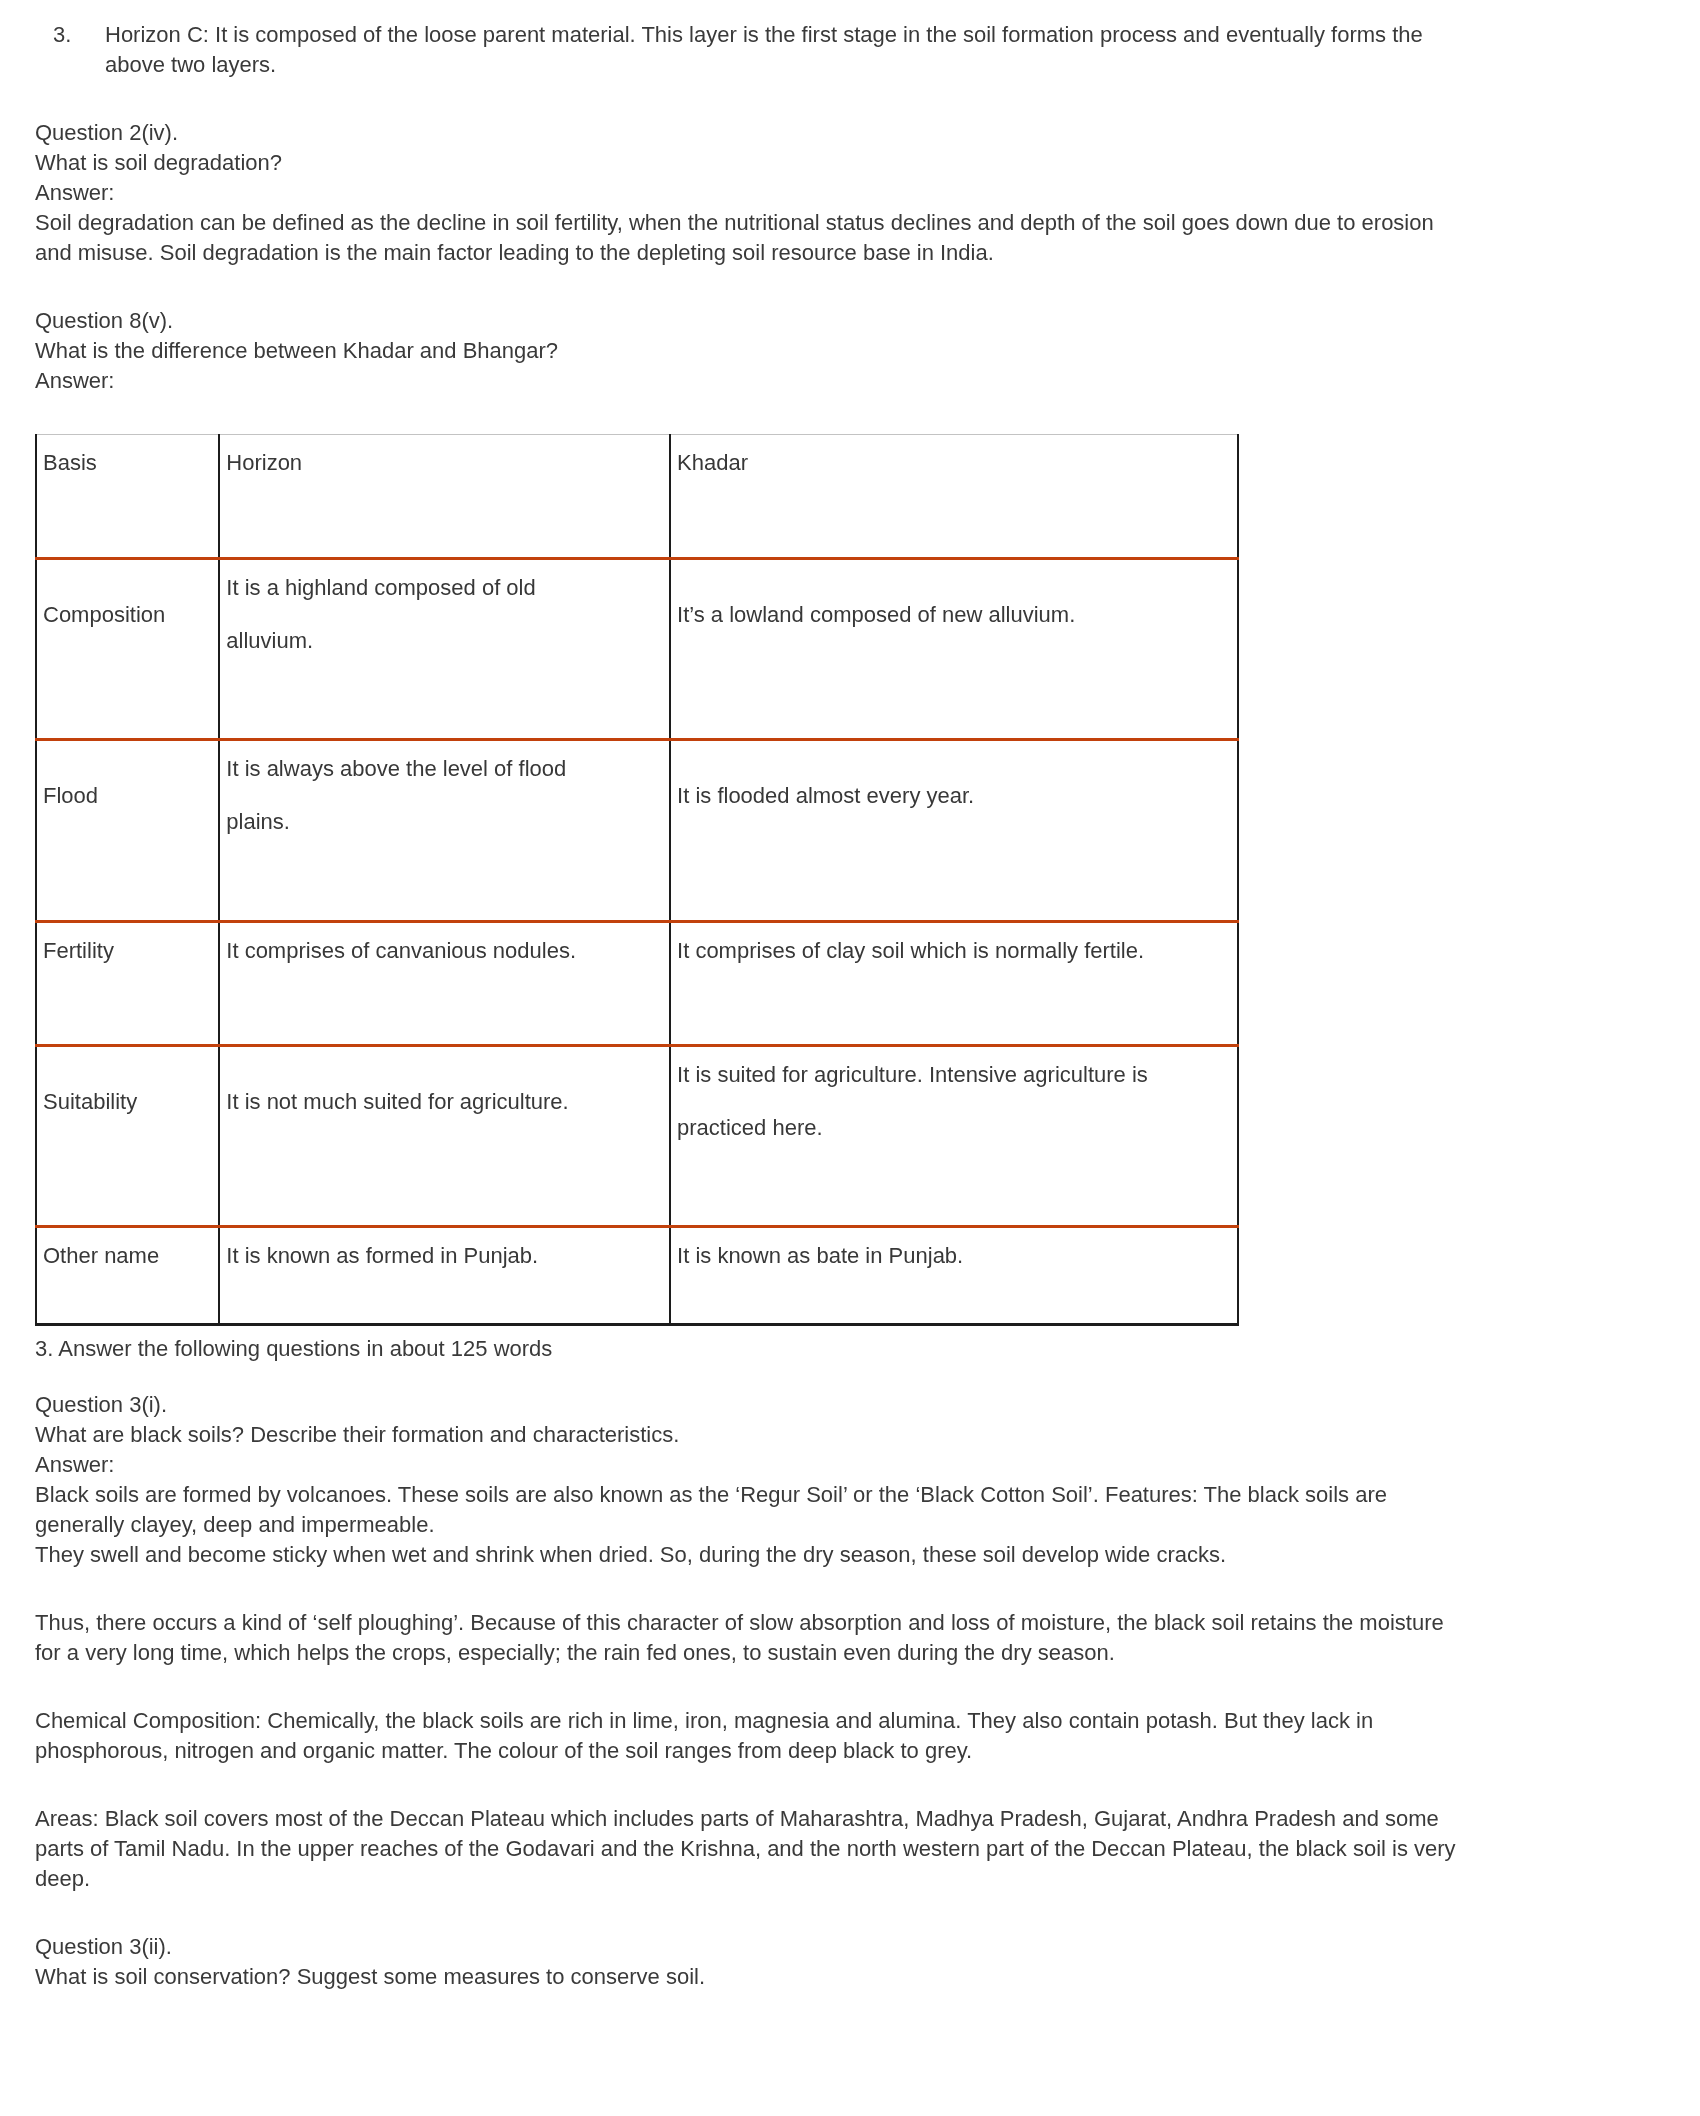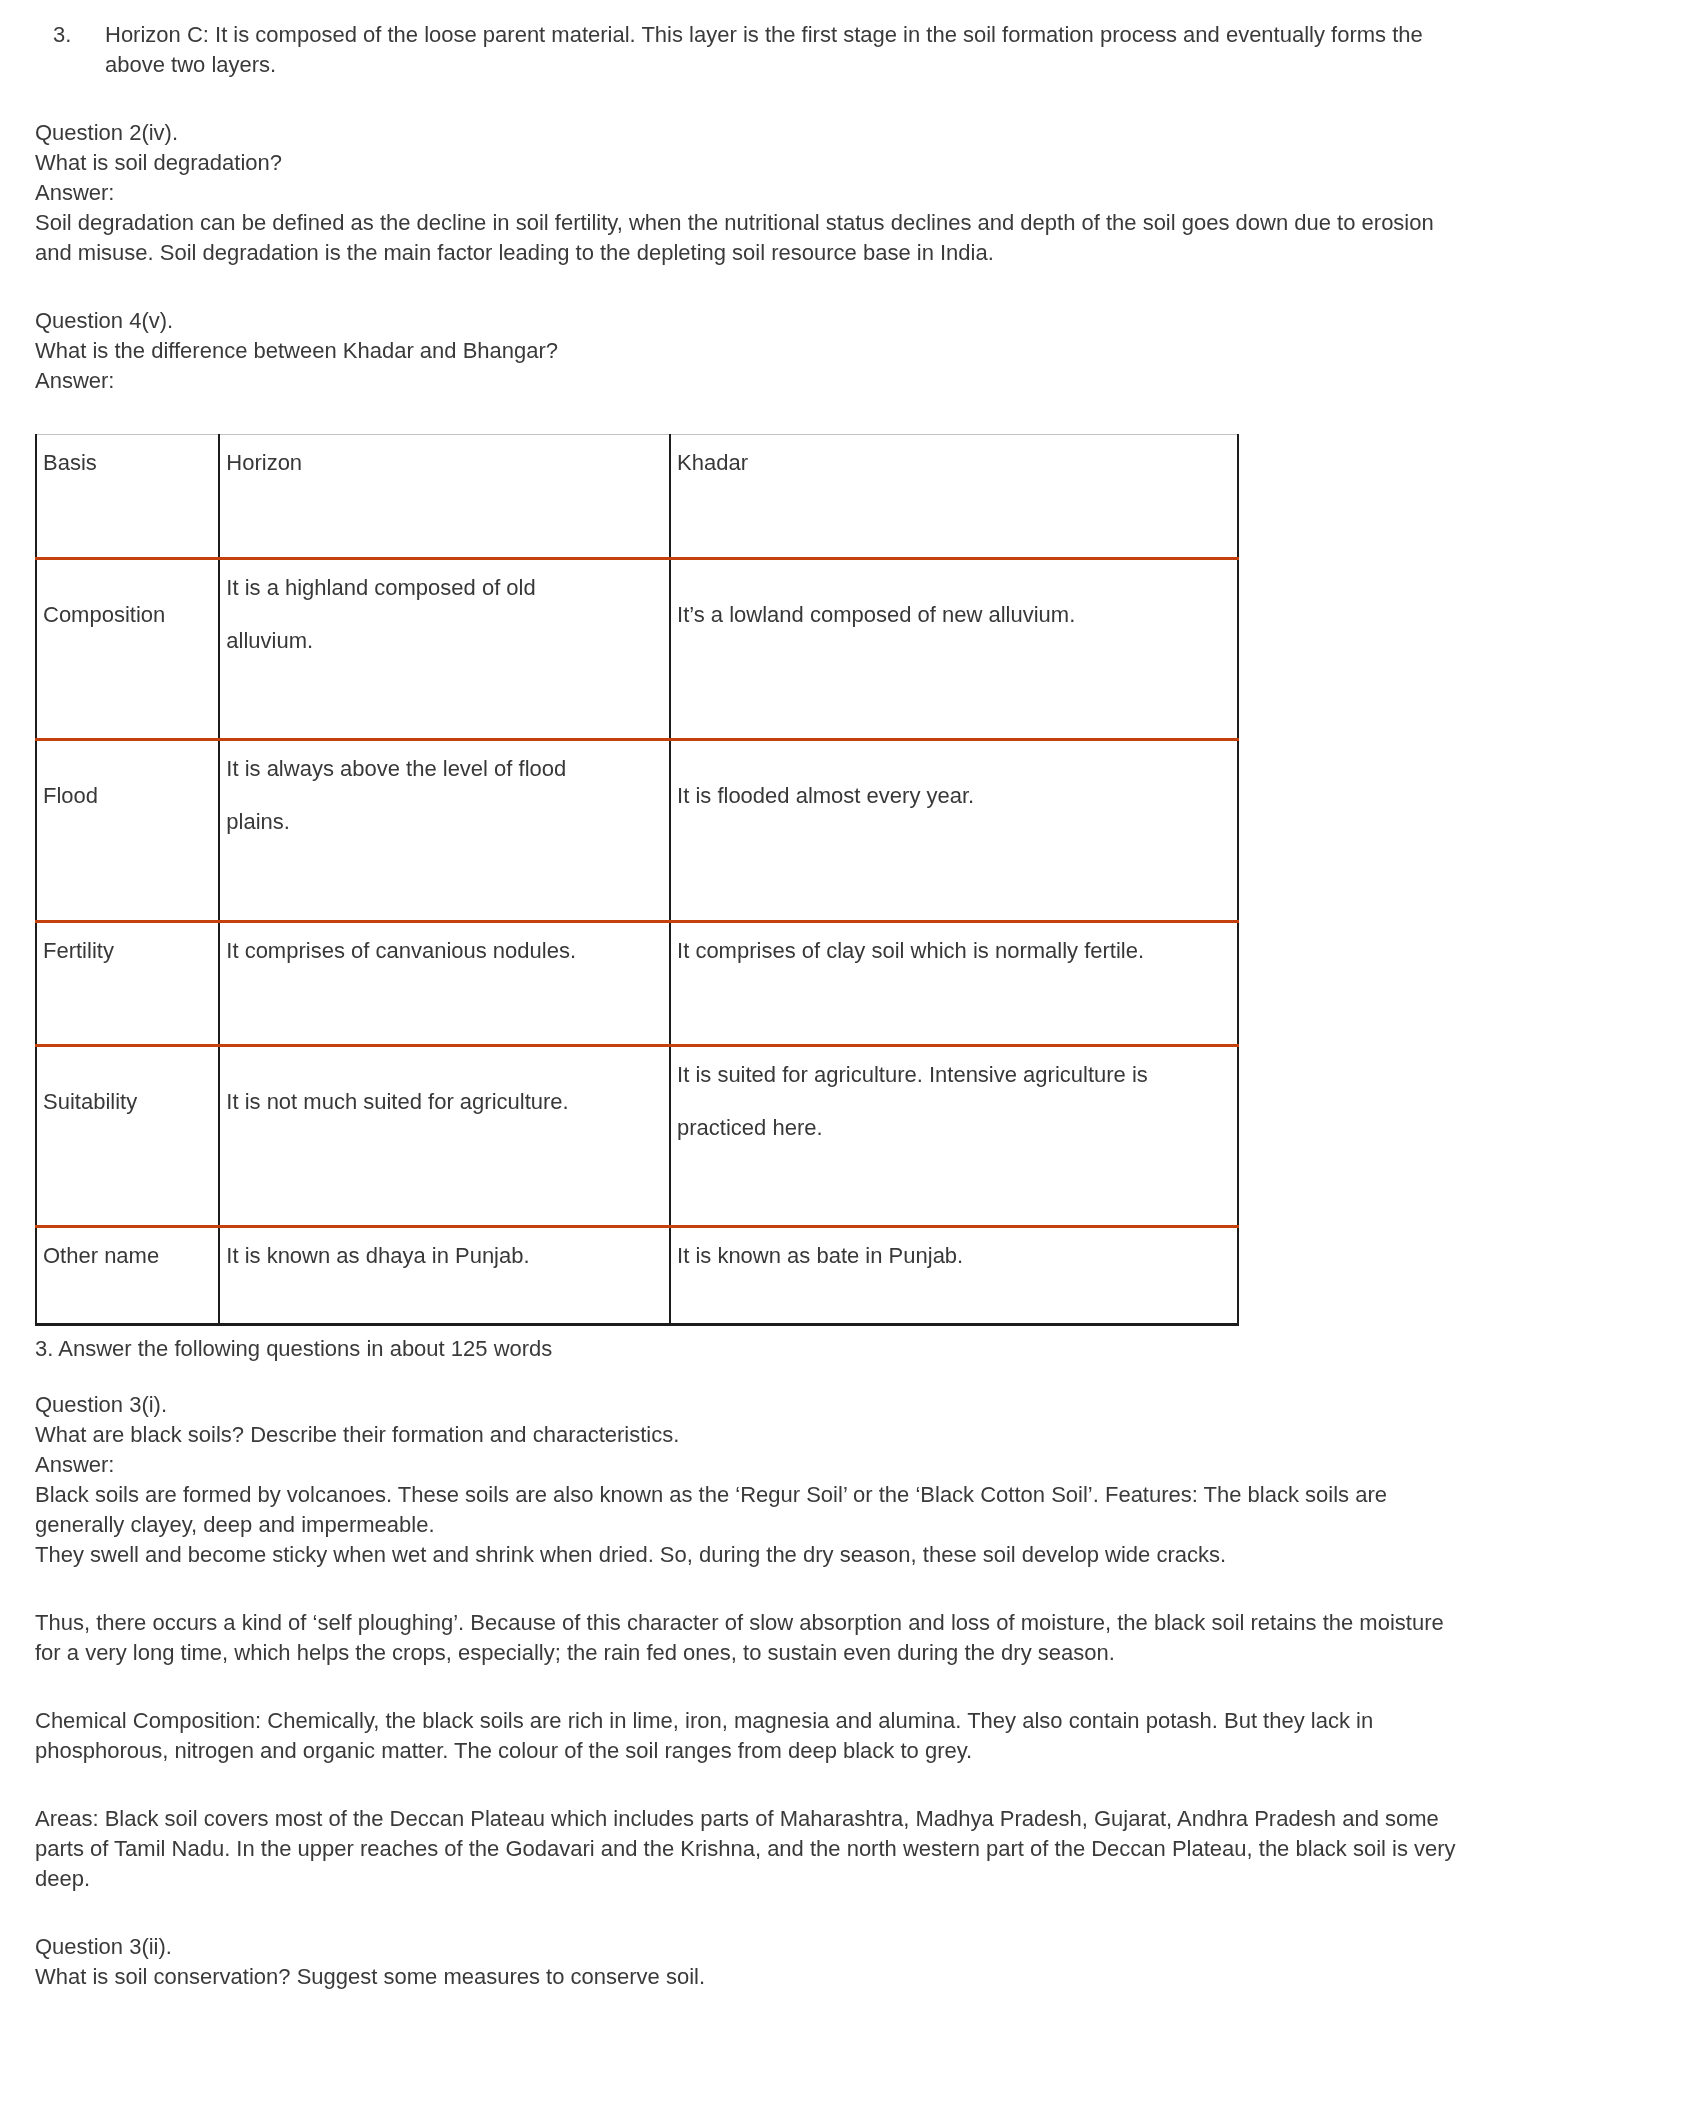--- a/index.html
+++ b/index.html
@@ -76,21 +76,21 @@
 above two layers.</span>
   </div>
 
   <div class="block">Question 2(iv).
 What is soil degradation?
 Answer:
 Soil degradation can be defined as the decline in soil fertility, when the nutritional status declines and depth of the soil goes down due to erosion
 and misuse. Soil degradation is the main factor leading to the depleting soil resource base in India.</div>
 
 
-  <div class="block">Question 4(v).
+  <div class="block">Question 8(v).
 What is the difference between Khadar and Bhangar?
 Answer:</div>
 
   <table class="cmp">
     <colgroup>
       <col style="width:183px">
       <col style="width:450px">
       <col style="width:567px">
     </colgroup>
     <tbody>
@@ -150,21 +150,21 @@
         <td>
             <div class="ct">It is suited for agriculture. Intensive agriculture is
 practiced here.</div>
           </td>
       </tr>
       <tr class="rh-short2">
         <td>
             <div class="ct">Other name</div>
           </td>
         <td>
-            <div class="ct">It is known as dhaya in Punjab.</div>
+            <div class="ct">It is known as formed in Punjab.</div>
           </td>
         <td>
             <div class="ct">It is known as bate in Punjab.</div>
           </td>
       </tr>
     </tbody>
   </table>
 
   <div class="block heading">3. Answer the following questions in about 125 words</div>
 

